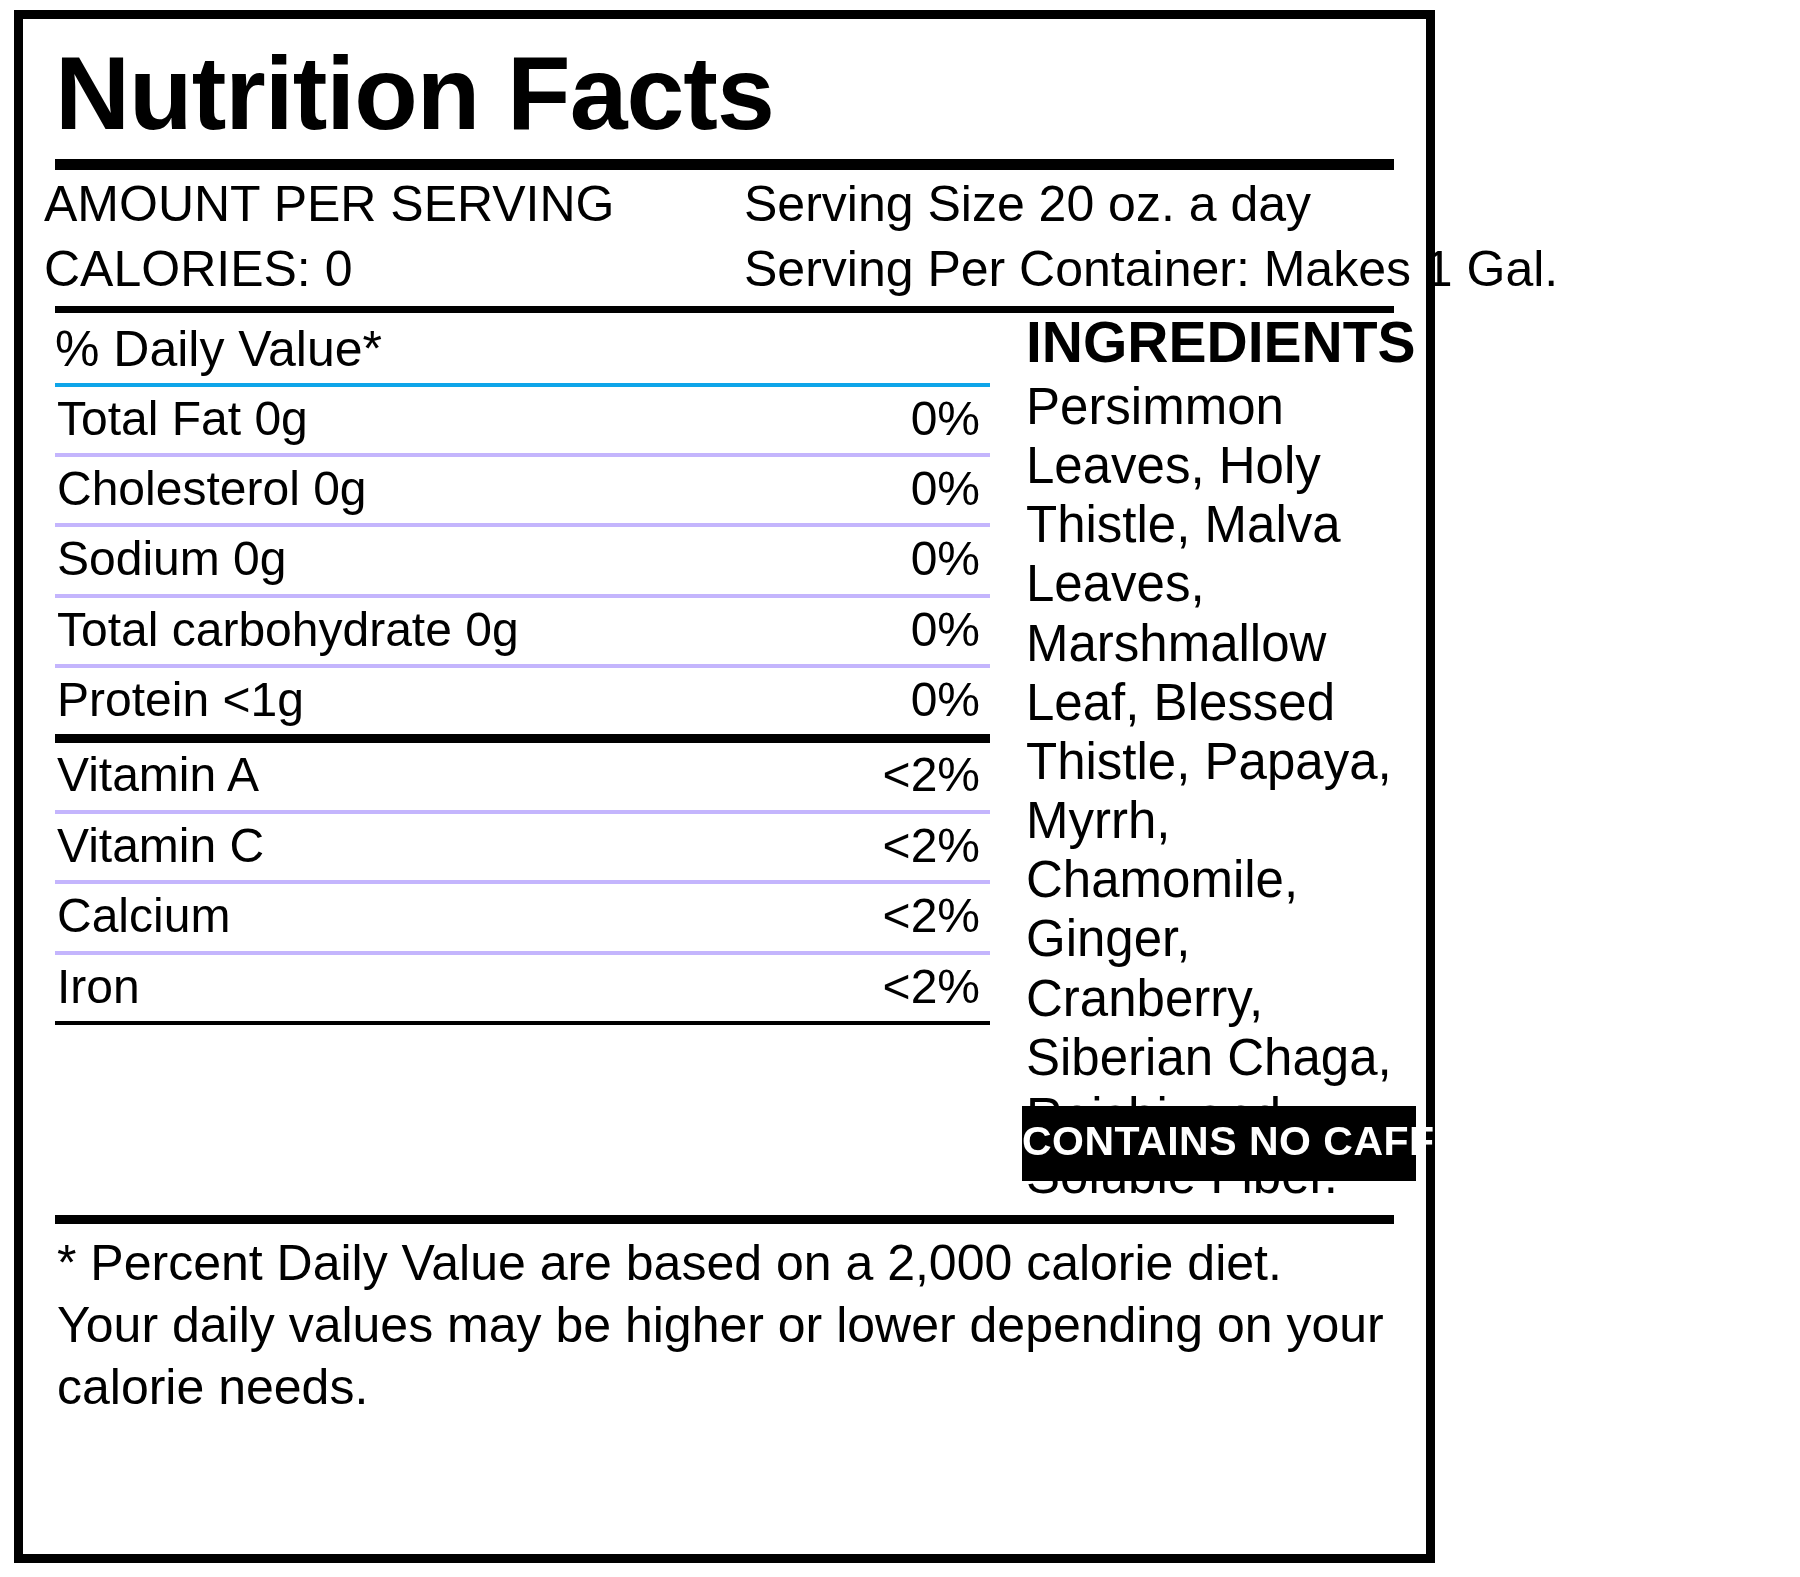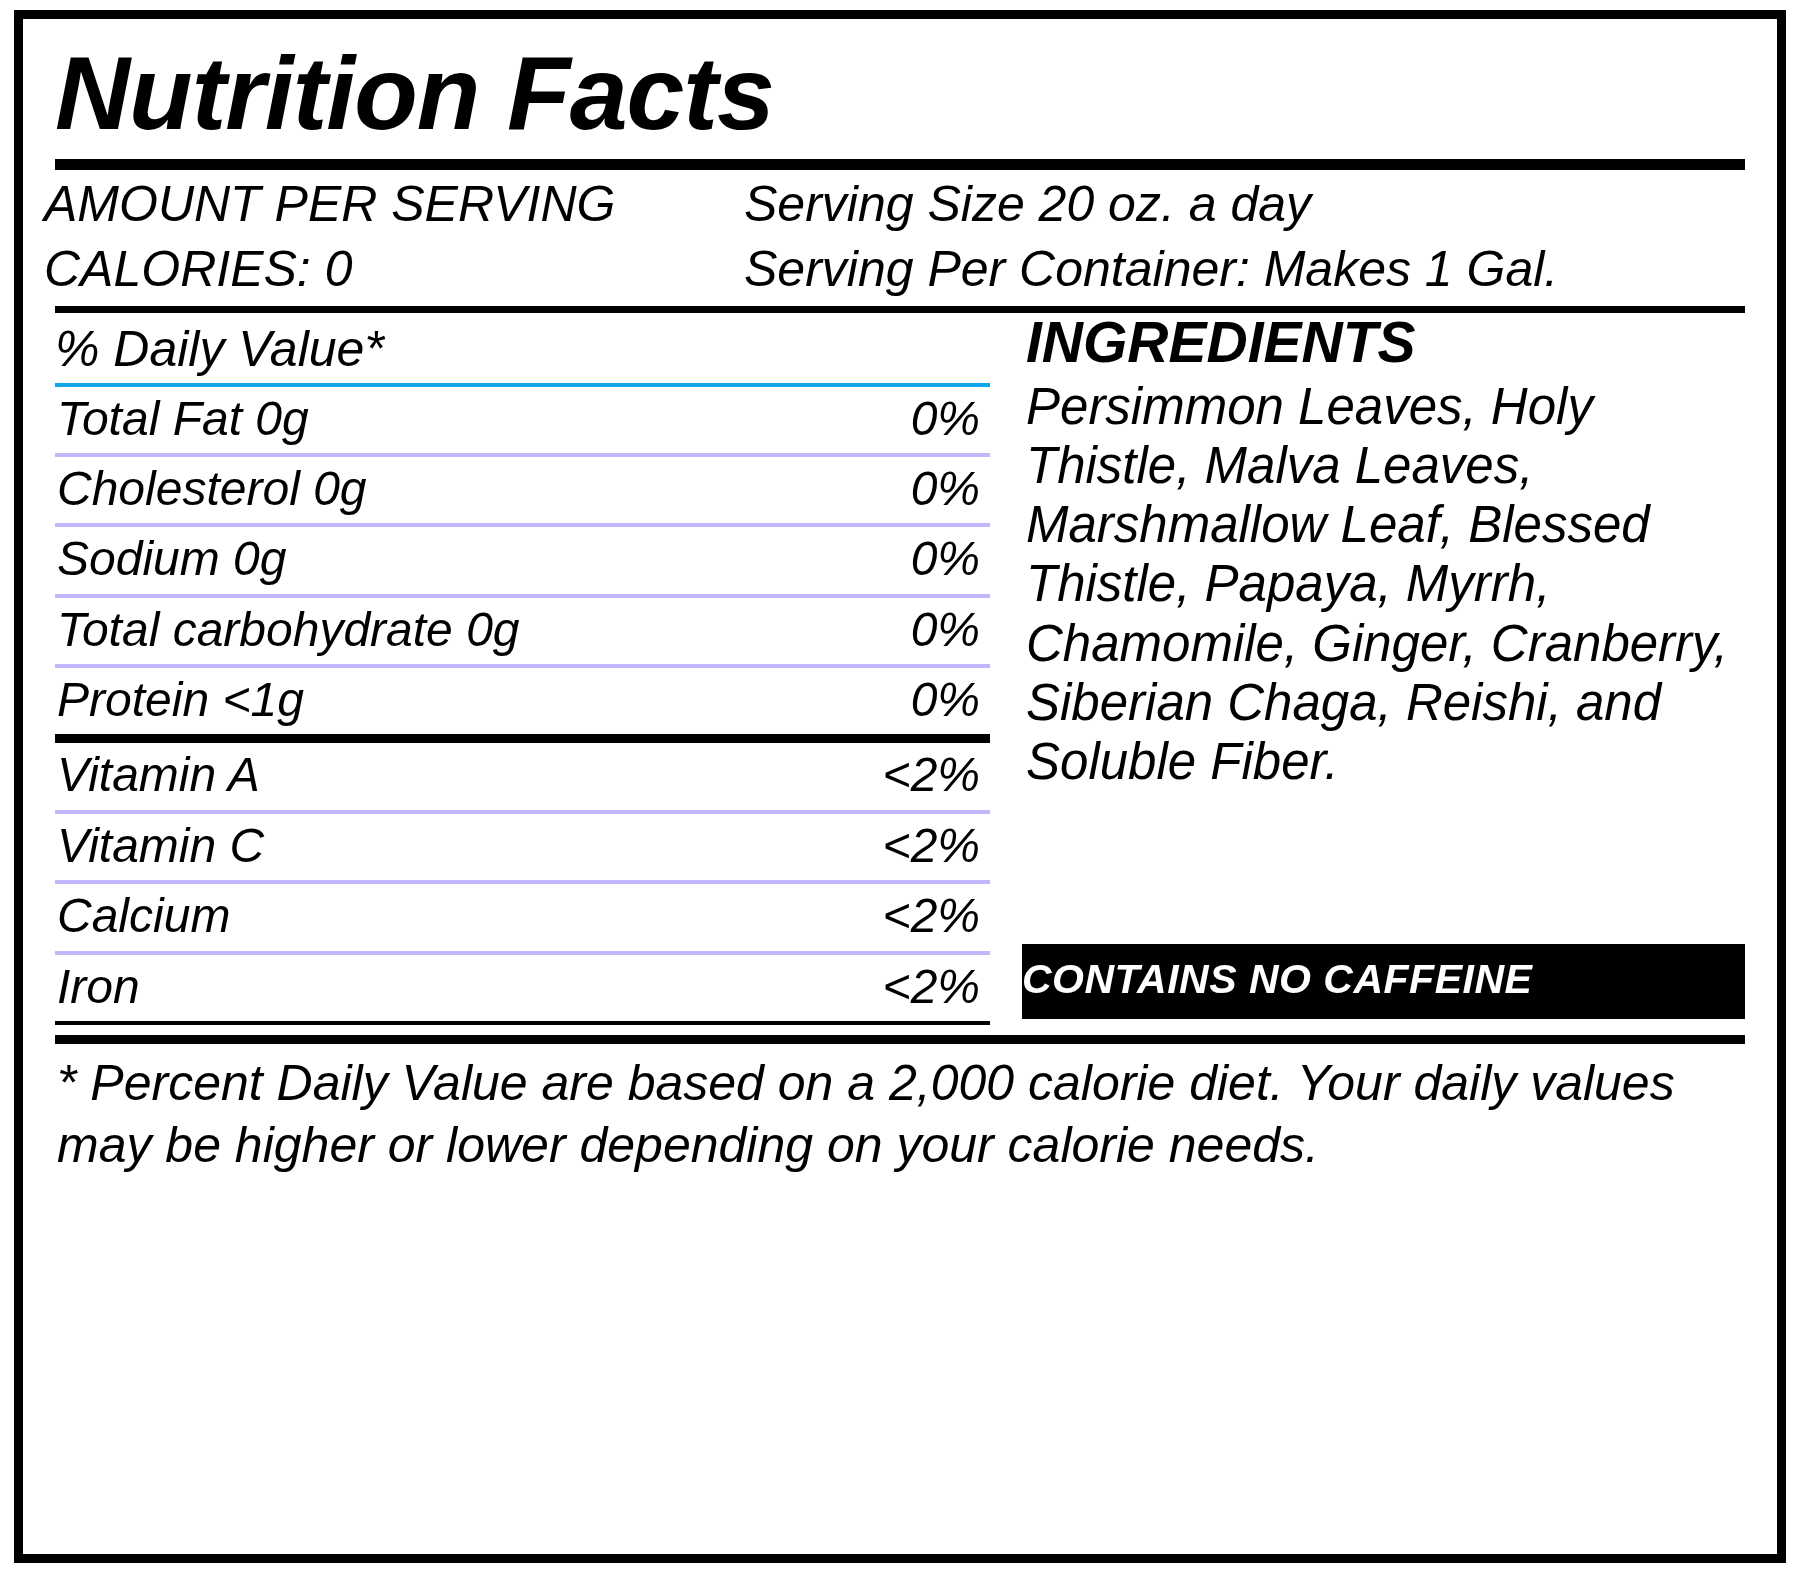--- a/index.html
+++ b/index.html
@@ -12,26 +12,25 @@
     height: 1577px;
     font-family: "Liberation Sans", sans-serif;
     color: #000000;
     overflow: hidden;
   }
 
   .label-outer {
     position: absolute;
     left: 14px;
     top: 10px;
-    width: 1772px;
+    width: 1421px;
     height: 1553px;
     border: 9px solid #000000;
     box-sizing: border-box;
     background: #ffffff;
-    font-style: italic;
   }
   .label-inner {
     position: absolute;
     left: 18px;
     top: 18px;
     right: 18px;
     bottom: 18px;
     box-sizing: border-box;
   }
 
@@ -132,21 +131,21 @@
   }
   .ing-text {
     font-size: 51px;
     line-height: 1.16;
     margin: 0 0 0 4px;
   }
   .caffeine-bar {
     position: absolute;
     left: 32px;
     right: 0px;
-    bottom: 6px;
+    bottom: 24px;
     background: #000000;
     color: #ffffff;
     font-size: 41px;
     font-weight: bold;
     letter-spacing: 0.5px;
     padding: 12px 0 16px 0;
     white-space: nowrap;
   }
 
   

